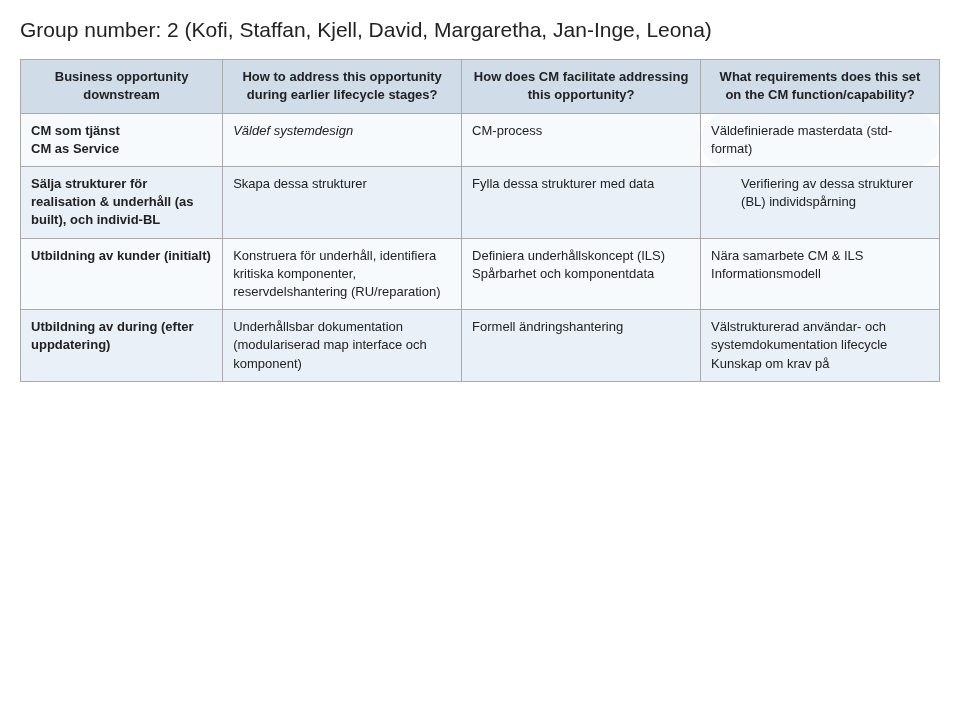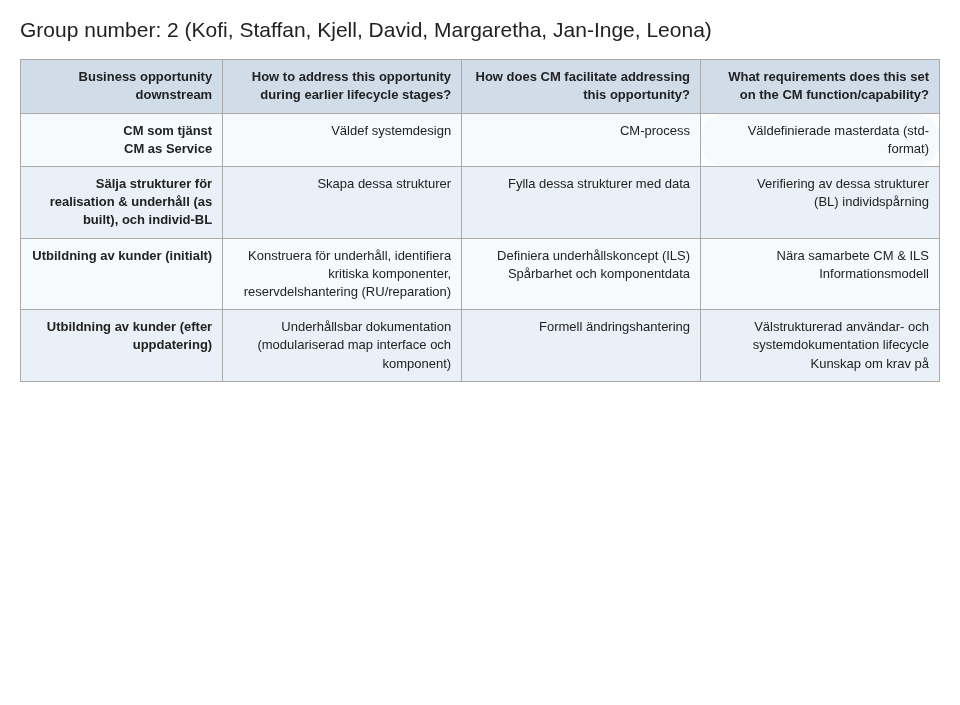--- a/index.html
+++ b/index.html
@@ -19,21 +19,20 @@
     table {
       width: 100%;
       border-collapse: collapse;
       table-layout: fixed;
     }
     th, td {
       border: 1px solid #aaa;
       padding: 8px 10px;
       vertical-align: top;
       line-height: 1.4;
-      text-align: right;
     }
     thead th {
       background: #d0dce8;
       font-weight: bold;
       font-size: 13px;
     }
     tbody tr:nth-child(even) td {
       background: #eaf0f7;
     }
     tbody tr:nth-child(odd) td {
@@ -64,39 +63,39 @@
       <th>Business opportunity downstream</th>
       <th>How to address this opportunity during earlier lifecycle stages?</th>
       <th>How does CM facilitate addressing this opportunity?</th>
       <th>What requirements does this set on the CM function/capability?</th>
     </tr>
   </thead>
   <tbody id="table-body">
   <tr>
         <td style="white-space: pre-wrap;">CM som tjänst
 CM as Service</td>
-        <td style="white-space: pre-wrap;">Väldef systemdesign</td>
+        <td style="white-space: pre-wrap; font-style: italic;">Väldef systemdesign</td>
         <td style="white-space: pre-wrap;">CM-process</td>
         <td style="white-space: pre-wrap; border-radius: 25px;">Väldefinierade masterdata (std-format)</td>
       </tr>
       <tr>
         <td style="white-space: pre-wrap; margin-left: 36px;">Sälja strukturer för realisation &amp; underhåll (as built), och individ-BL</td>
         <td style="white-space: pre-wrap;">Skapa dessa strukturer</td>
         <td style="white-space: pre-wrap;">Fylla dessa strukturer med data</td>
         <td style="white-space: pre-wrap; padding-left: 40px;">Verifiering av dessa strukturer (BL) individspårning</td>
       </tr>
       <tr>
         <td style="white-space: pre-wrap; margin-left: 32px;">Utbildning av kunder (initialt)</td>
         <td style="white-space: pre-wrap;">Konstruera för underhåll, identifiera kritiska komponenter, reservdelshantering (RU/reparation)</td>
         <td style="white-space: pre-wrap; margin-top: 12px;">Definiera underhållskoncept (ILS)
 Spårbarhet och komponentdata</td>
         <td style="white-space: pre-wrap;">Nära samarbete CM &amp; ILS
 Informationsmodell</td>
       </tr>
       <tr>
-        <td style="white-space: pre-wrap;">Utbildning av kunder (efter uppdatering)</td>
+        <td style="white-space: pre-wrap;">Utbildning av during (efter uppdatering)</td>
         <td style="white-space: pre-wrap;">Underhållsbar dokumentation (modulariserad map interface och komponent)</td>
         <td style="white-space: pre-wrap;">Formell ändringshantering</td>
         <td style="white-space: pre-wrap;">Välstrukturerad användar- och systemdokumentation lifecycle
 Kunskap om krav på</td>
       </tr>
     </tbody>
 </table>
 
 </body></html>

